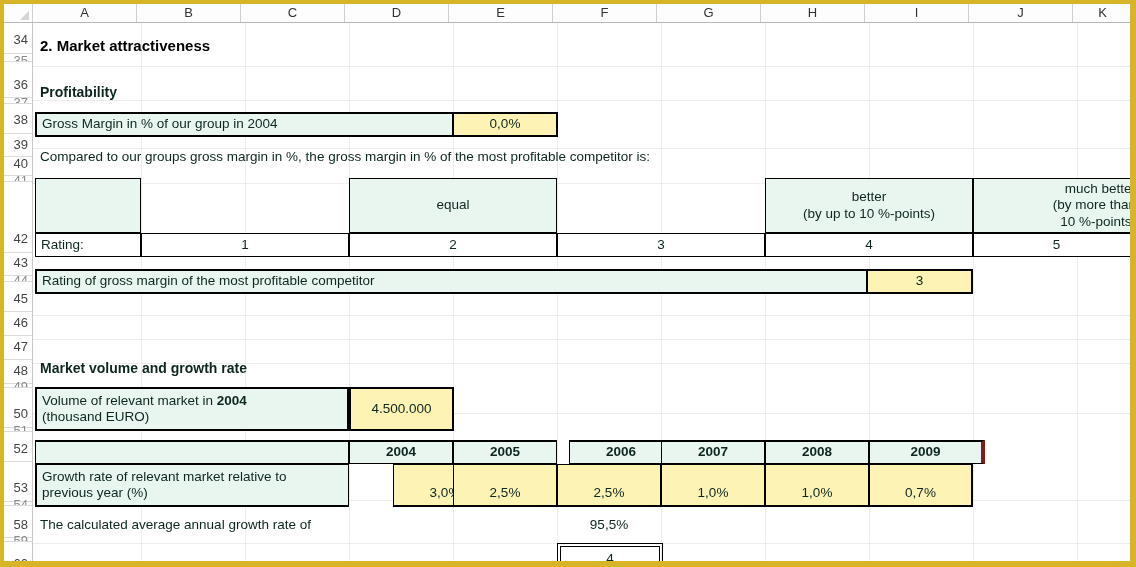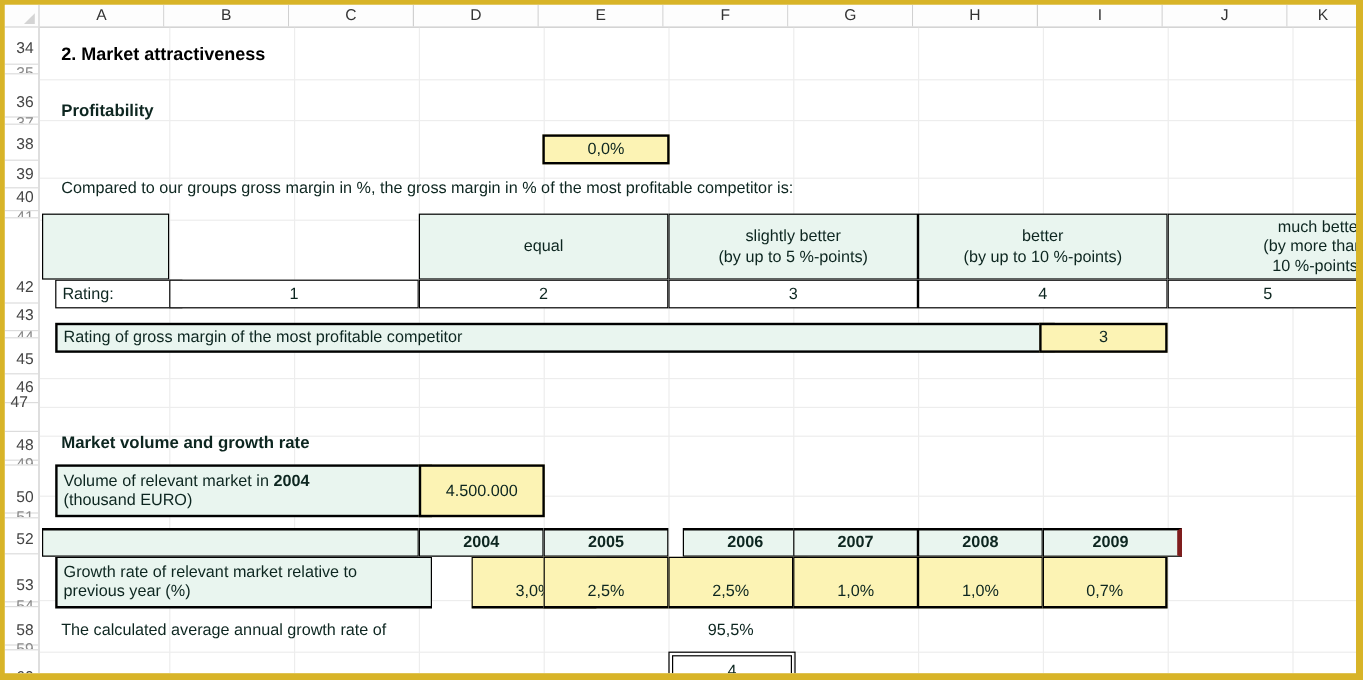--- a/index.html
+++ b/index.html
@@ -122,21 +122,21 @@
     display: flex;
     align-items: center;
     white-space: nowrap;
     overflow: hidden;
   }
   .cell.wrap { white-space: normal; }
   .mint   { background: #e9f5ef; }
   .yellow { background: #fcf3b4; }
   .plain  { background: #ffffff; }
   .cen    { justify-content: center; text-align: center; }
-  .lft    { justify-content: flex-start; padding-left: 5px; margin-left: 11px; }
+  .lft    { justify-content: flex-start; padding-left: 5px; }
   .bold   { font-weight: bold; }
   .hdr    { font-weight: bold; font-size: 15px; color: #000; }
   .bk     { border: 2px solid #000; }
   .bk1    { border: 1px solid #000; }
   .dblbox {
     border: 1px solid #000;
     outline: 1px solid #000;
     outline-offset: 2px;
   }
   .bt { border-top: 2px solid #000; }
@@ -193,21 +193,21 @@
         <div class="rowlbl" style="top: 203px; height: 26px; line-height: 26px;">42</div>
         <div class="rowline" style="top: 229px;"></div>
         <div class="rowlbl" style="top: 228px; height: 24px; line-height: 24px;">43</div>
         <div class="rowline" style="top: 252px;"></div>
         <div class="rowlbl clipped" style="top: 250px; height: 8px; line-height: 16px;">44</div>
         <div class="rowline" style="top: 258px;"></div>
         <div class="rowlbl" style="top: 264px; height: 24px; line-height: 24px;">45</div>
         <div class="rowline" style="top: 288px;"></div>
         <div class="rowlbl" style="top: 288px; height: 24px; line-height: 24px;">46</div>
         <div class="rowline" style="top: 312px;"></div>
-        <div class="rowlbl" style="top: 300px; height: 24px; line-height: 24px; text-align: center;">47</div>
+        <div class="rowlbl" style="top: 312px; height: 24px; line-height: 24px;">47</div>
         <div class="rowline" style="top: 336px;"></div>
         <div class="rowlbl" style="top: 336px; height: 24px; line-height: 24px;">48</div>
         <div class="rowline" style="top: 360px;"></div>
         <div class="rowlbl clipped" style="top: 356px; height: 8px; line-height: 16px;">49</div>
         <div class="rowline" style="top: 364px;"></div>
         <div class="rowlbl" style="top: 378px; height: 26px; line-height: 26px;">50</div>
         <div class="rowline" style="top: 404px;"></div>
         <div class="rowlbl clipped" style="top: 400px; height: 8px; line-height: 16px;">51</div>
         <div class="rowline" style="top: 408px;"></div>
         <div class="rowlbl" style="top: 414px; height: 24px; line-height: 24px;">52</div>
@@ -244,35 +244,32 @@
       <div class="gridline-h" style="top:316px"></div>
       <div class="gridline-h" style="top:340px"></div>
       <div class="gridline-h" style="top:390px"></div>
       <div class="gridline-h" style="top:477px"></div>
       <div class="gridline-h" style="top:520px"></div>
 
       <div class="cell lft hdr" style="left:2px; top:10px; width:520px; height:26px;">2. Market attractiveness</div>
 
       <div class="cell lft bold" style="left:2px; top:58px; width:320px; height:24px; font-size:14px;">Profitability</div>
 
+      <div class="cell lft mint bk" style="left:2px; top:89px; width:419px; height:25px;">Gross Margin in % of our group in 2004</div>
       <div class="cell cen yellow bk" style="left:419px; top:89px; width:106px; height:25px;">0,0%</div>
 
       <div class="cell lft" style="left:2px; top:123px; width:1000px; height:22px;">Compared to our groups gross margin in %, the gross margin in % of the most profitable competitor is:</div>
 
       <div class="cell mint bk1" style="left:2px; top:155px; width:106px; height:55px;"></div>
 
 
       <div class="cell cen wrap mint bk1" style="left:316px; top:155px; width:208px; height:55px;">
         <span>equal</span>
       </div>
 
-      <div class="cell cen wrap mint bk1" style="left:524px; top:155px; width:208px; height:55px; flex-direction:column; justify-content:center;">
-        <span>slightly better</span>
-        <span>(by up to 5 %-points)</span>
-      </div>
 
       <div class="cell cen wrap mint bk1" style="left:732px; top:155px; width:208px; height:55px; flex-direction:column; justify-content:center;">
         <span>better</span>
         <span>(by up to 10 %-points)</span>
       </div>
 
       <div class="cell cen wrap mint bk1" style="left:940px; top:155px; width:167px; height:55px; flex-direction:column; justify-content:center; align-items:flex-end; padding-right:3px;">
         <span>much better</span>
         <span>(by more than</span>
         <span>10 %-points)</span>

